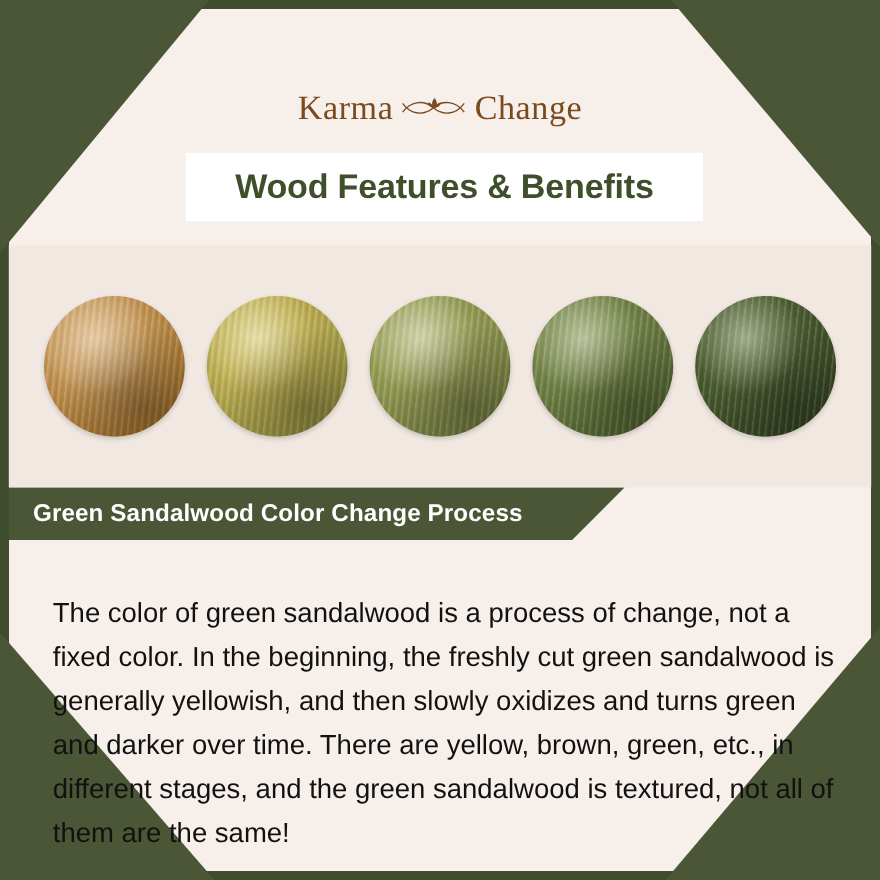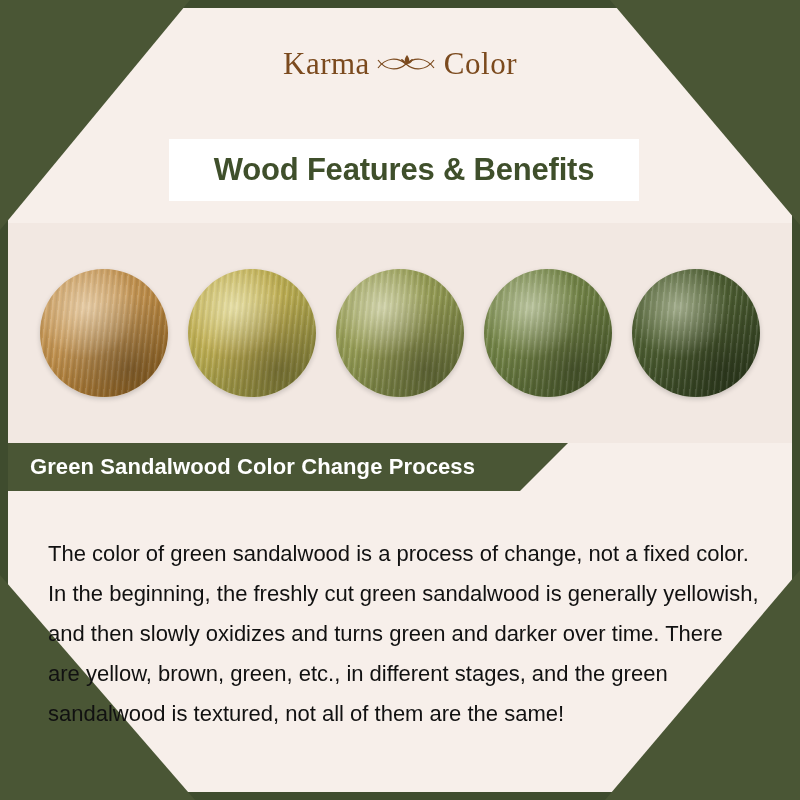--- a/index.html
+++ b/index.html
@@ -94,20 +94,21 @@
   }
   .brand-text {
     font-family: "Liberation Serif", serif;
     font-size: 31px;
     letter-spacing: 0.5px;
     color: #7b4a1e;
     display: inline-flex;
     align-items: center;
     gap: 4px;
     white-space: nowrap;
+    margin-top: 34px;
   }
   .brand-word { padding: 0 2px; }
   .brand-orn {
     display: inline-block;
     width: 62px;
     height: 26px;
     position: relative;
   }
   .brand-orn svg { display: block; }
   .brand-rule {
@@ -201,21 +202,21 @@
   }
 
   
   .body-box {
     position: absolute;
     left: 48px;
     top: 512px;
     width: 712px;
   }
   .body-text {
-    font-size: 22px;
+    font-size: 25px;
     line-height: 40px;
     color: #111111;
     font-weight: 500;
   }
 </style>
 </head>
 <body>
 
 <div class="poster">
   <div class="frame-bg"></div>
@@ -231,21 +232,21 @@
       <span class="brand-word">Karma</span>
       <span class="brand-orn">
         <svg width="62" height="26" viewBox="0 0 62 26">
           <path d="M2 17 C10 6, 22 6, 30 13 C38 20, 50 20, 58 9" fill="none" stroke="#7b4a1e" stroke-width="1.2"></path>
           <path d="M2 9 C10 20, 22 20, 30 13 C38 6, 50 6, 58 17" fill="none" stroke="#7b4a1e" stroke-width="1.2"></path>
           <path d="M31 4 C28 8, 28 11, 31 13 C34 11, 34 8, 31 4 Z" fill="#7b4a1e"></path>
           <path d="M25 8 C26 12, 29 13, 31 13 C29 10, 27 8, 25 8 Z" fill="#7b4a1e"></path>
           <path d="M37 8 C36 12, 33 13, 31 13 C33 10, 35 8, 37 8 Z" fill="#7b4a1e"></path>
         </svg>
       </span>
-      <span class="brand-word">Color</span>
+      <span class="brand-word">Change</span>
     </div>
     <div class="brand-rule"></div>
   </div>
 
   <div class="title-band">
     <div class="title-text">Wood Features &amp; Benefits</div>
   </div>
 
   <div class="beads-strip">
     <div class="bead" style="background:radial-gradient(circle at 35% 30%, #d6a968 0%, #c89a5a 35%, #a8762f 75%, #7d5524 100%);">

